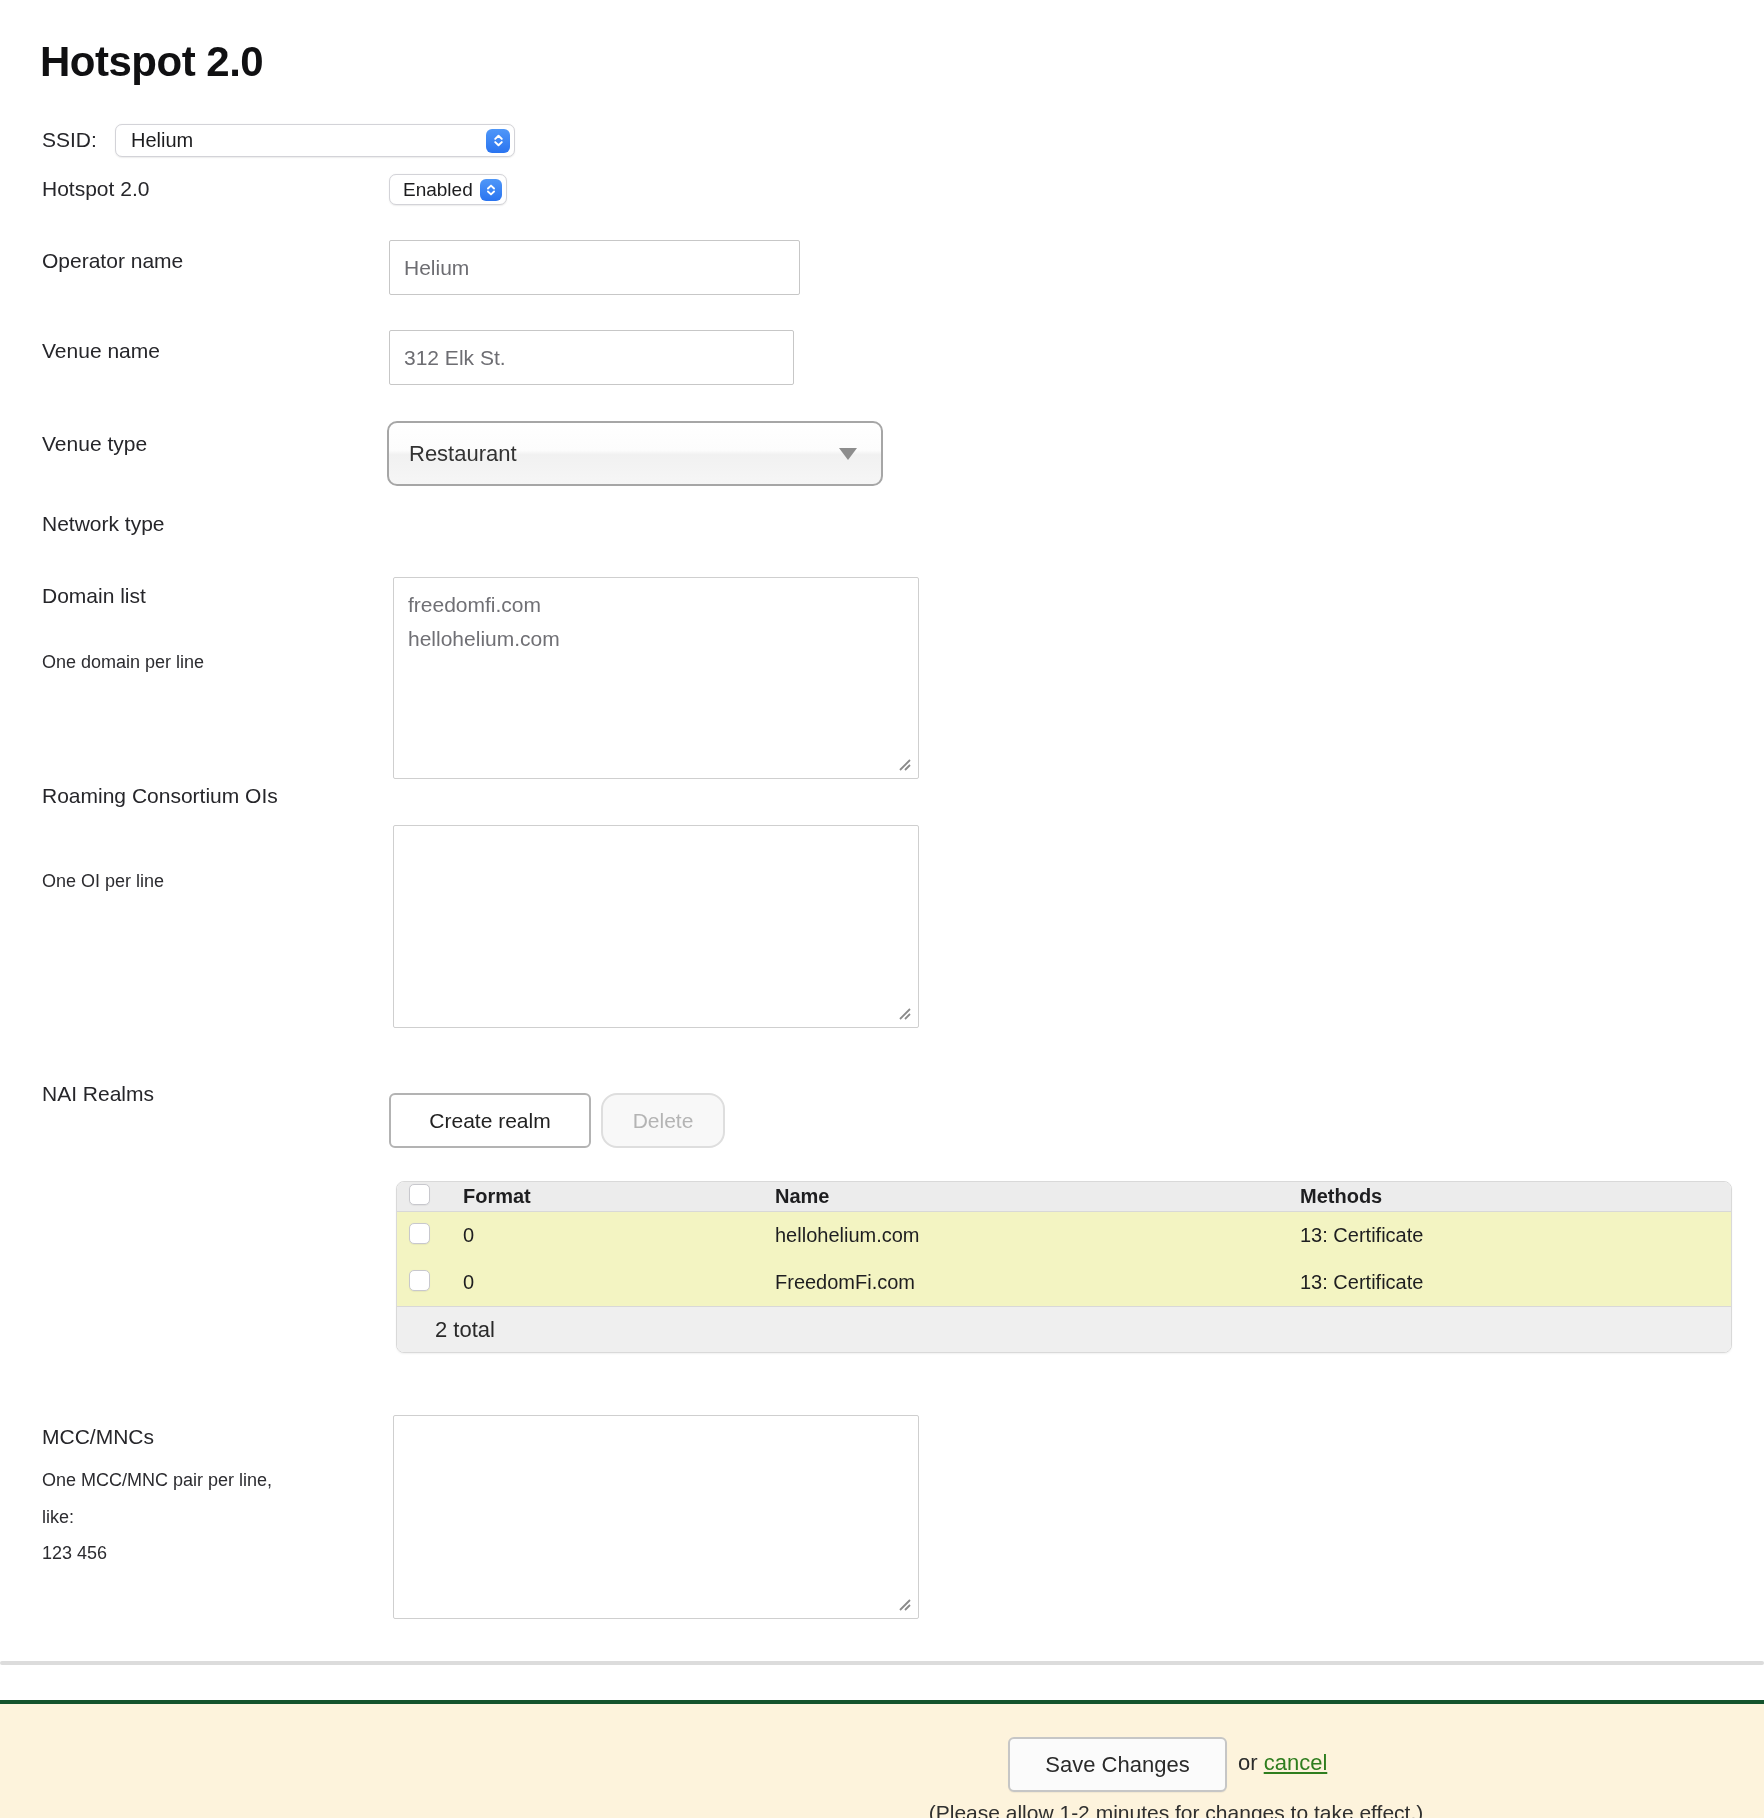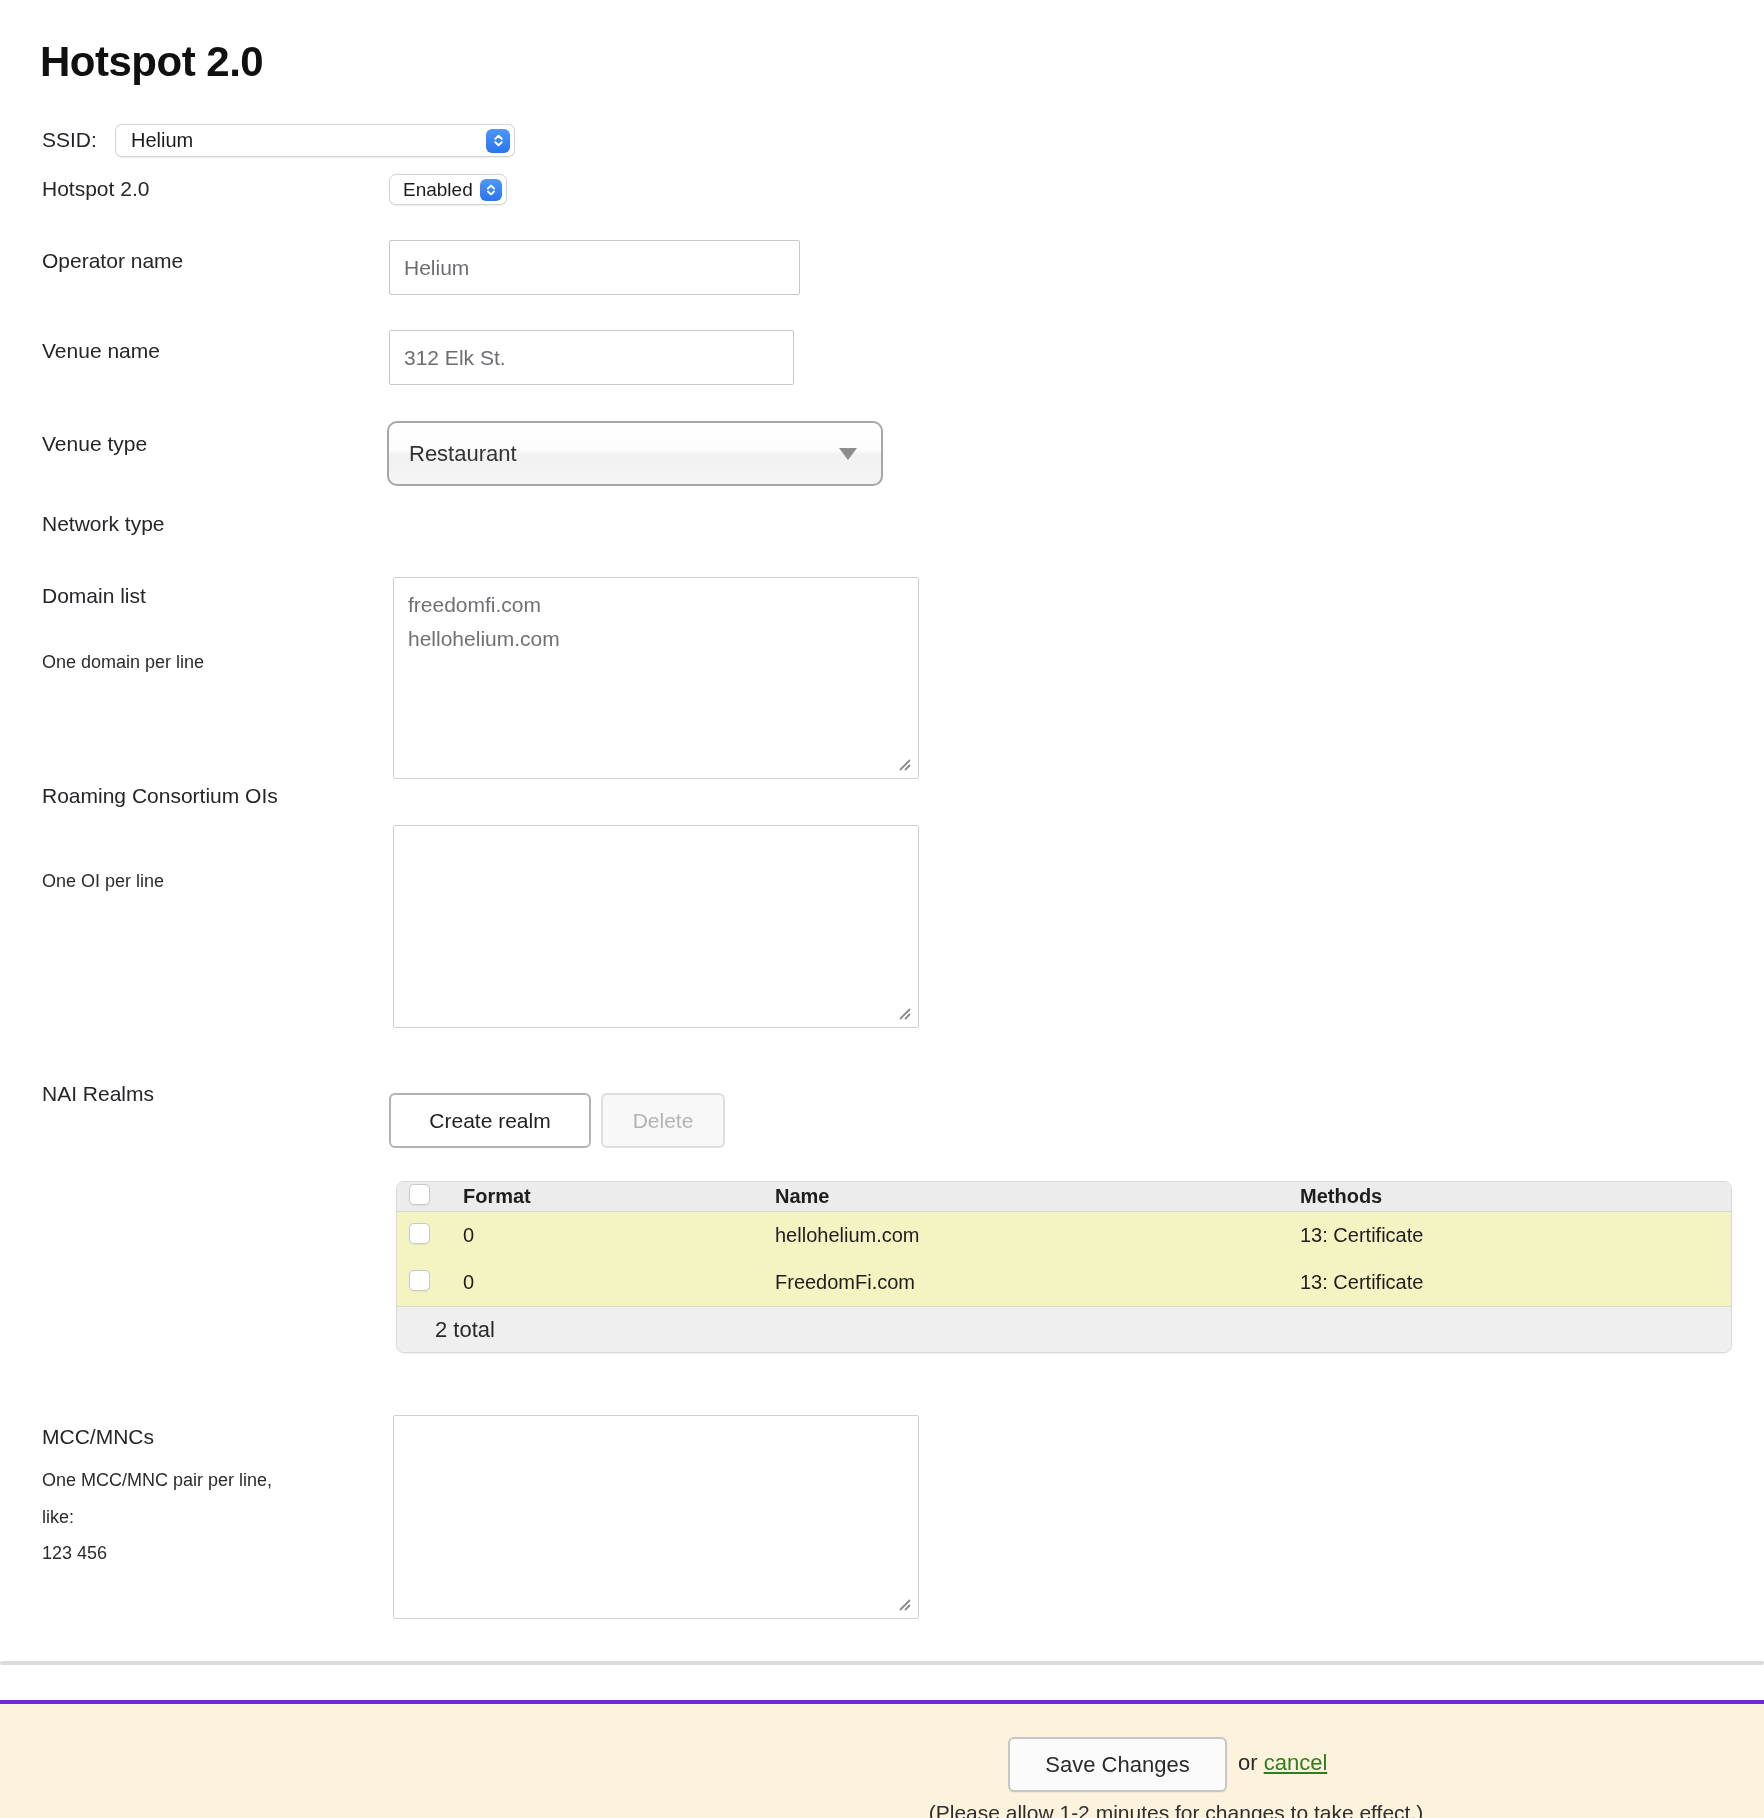--- a/index.html
+++ b/index.html
@@ -53,21 +53,21 @@
     font-family:"Liberation Sans",sans-serif;font-size:21px;color:#707075;
     line-height:34px;padding:10px 14px;outline:none;resize:none;overflow:hidden;
   }
   .grip{pointer-events:none;}
 
   .btn{
     box-sizing:border-box;display:flex;align-items:center;justify-content:center;
     background:#ffffff;border:2px solid #b3b3b3;border-radius:6px;
     font-family:"Liberation Sans",sans-serif;font-size:21px;color:#222;cursor:pointer;
   }
-  .btn.disabled{background:#f8f8f8;border-color:#dedede;color:#b4b4b4;cursor:default;}
+  .btn.disabled{background:#f8f8f8;border-color:#dedede;color:#b4b4b4;cursor:default;border-radius:16px;}
 
   
   .realm-table{
     box-sizing:border-box;border:1px solid #d9d9d9;border-radius:8px;overflow:hidden;
     background:#fff;box-shadow:0 1px 2px rgba(0,0,0,.06);
   }
   .rt-row{
     display:grid;grid-template-columns:54px 312px 525px 1fr;align-items:center;
     padding-left:12px;box-sizing:border-box;
   }
@@ -81,21 +81,21 @@
     font-size:22px;color:#2a2a2a;
   }
   .cbx{
     appearance:none;-webkit-appearance:none;margin:0;
     width:21px;height:21px;border:1.5px solid #c8c8cd;border-radius:5px;background:#fff;
     box-shadow:0 .5px 1px rgba(0,0,0,.05);
   }
 
   .divider{background:#dcdcdc;border-radius:2px;}
   .save-bar{
-    background:#fdf3dc;border-top:4px solid #6d28d9;box-sizing:border-box;
+    background:#fdf3dc;border-top:4px solid #14532d;box-sizing:border-box;
   }
   .save-btn{
     box-sizing:border-box;display:flex;align-items:center;justify-content:center;
     background:#fbfbfb;border:2px solid #c6c6c6;border-radius:6px;
     font-size:22px;color:#2b2b2b;cursor:pointer;box-shadow:0 1px 1px rgba(0,0,0,.05);
   }
   .or-cancel{font-size:22px;color:#2b2b2b;}
   .or-cancel a{color:#2e7d1e;text-decoration:underline;cursor:pointer;}
   .note{font-size:21px;color:#2f2f2f;text-align:center;}
 </style>

